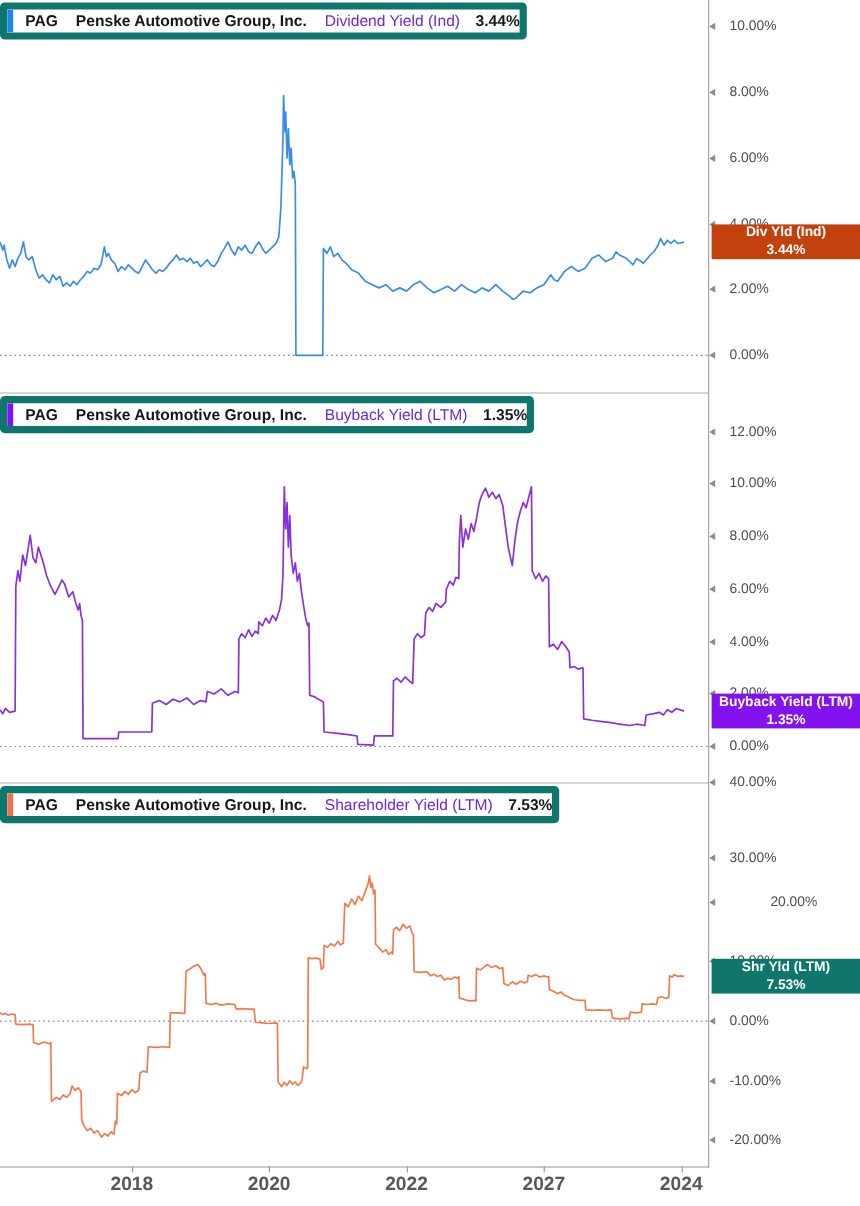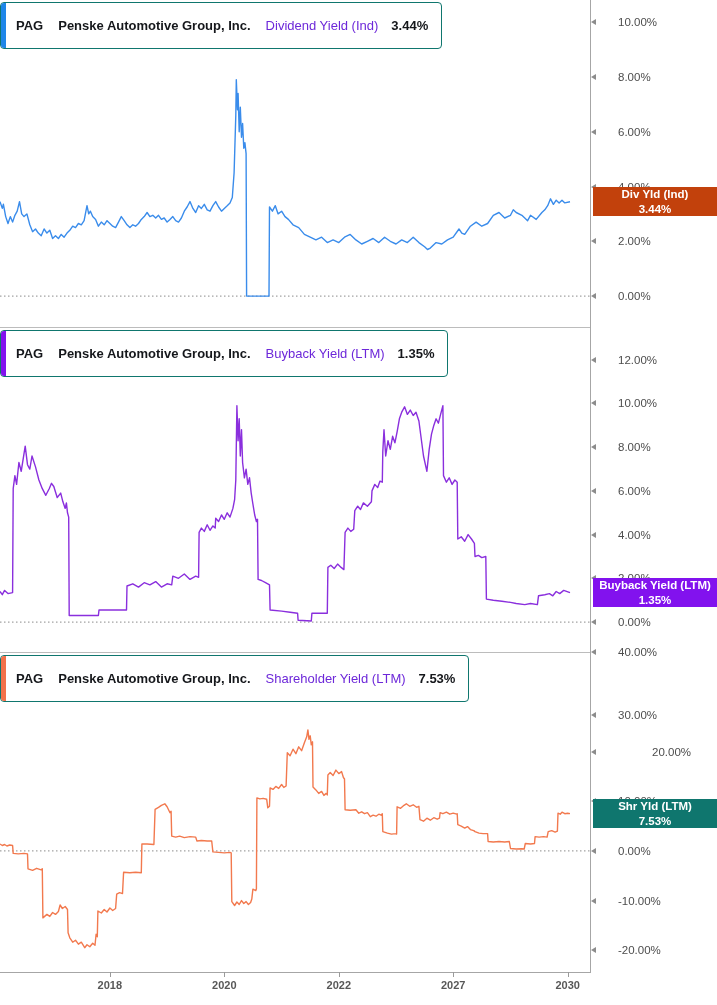--- a/index.html
+++ b/index.html
@@ -1,38 +1,38 @@
 <!DOCTYPE html>
 <html><head>
 <meta charset="utf-8">
 <style>
   html,body{margin:0;padding:0;background:#fff;}
   .app{position:relative;width:717px;height:1005px;background:#ffffff;overflow:hidden;
        font-family:"Liberation Sans",sans-serif;}
   svg.chart{position:absolute;left:0;z-index:0;}
-  .header-card{position:absolute;left:0;display:inline-flex;align-items:center;height:47px;
-       background:#fff;border:1px solid #0f766e;border-radius:4px;overflow:hidden;
-       padding-right:13px;z-index:6;box-sizing:border-box;}
+  .header-card{position:absolute;left:0;display:inline-flex;align-items:center;height:31px;
+       background:#fff;border:6px solid #0f766e;border-radius:4px;overflow:hidden;
+       z-index:6;box-sizing:border-box;}
   .stripe{width:5px;align-self:stretch;flex:0 0 5px;}
   .hdr-ticker{margin-left:10px;font-weight:bold;font-size:13px;color:#15171b;white-space:nowrap;}
   .hdr-company{margin-left:15px;font-weight:bold;font-size:13px;color:#15171b;white-space:nowrap;}
   .hdr-metric{margin-left:15px;font-size:13px;color:#6d28d9;white-space:nowrap;}
   .hdr-value{margin-left:13px;font-weight:bold;font-size:13px;color:#15171b;white-space:nowrap;}
   .value-badge{position:absolute;left:593px;width:124px;height:29px;color:#fff;
        font-size:11.5px;font-weight:bold;display:flex;flex-direction:column;align-items:center;
        justify-content:center;line-height:1.25;z-index:5;text-align:center;}
   .y-tick{position:absolute;left:591px;height:10px;display:flex;align-items:center;z-index:1;}
   .y-tick .arrow{width:0;height:0;border-top:3px solid transparent;border-bottom:3px solid transparent;
        border-right:5px solid #8c8c8c;}
-  .y-tick .lbl{margin-left:22px;font-size:11.5px;color:#4d4d4d;white-space:nowrap;}
+  .y-tick .lbl{margin-left:12px;font-size:11.5px;color:#4d4d4d;white-space:nowrap;}
   .v-axis-line{position:absolute;left:590px;top:0;width:1px;height:973px;background:#a6a6a6;z-index:2;}
   .x-axis-line{position:absolute;left:0;top:972px;width:591px;height:1px;background:#a6a6a6;z-index:2;}
   .separator{position:absolute;left:0;width:590px;height:1px;background:#bcbcbc;z-index:2;}
   .x-tickmark{position:absolute;top:972px;width:1px;height:5px;background:#9a9a9a;z-index:2;}
-  .x-label{position:absolute;top:979px;transform:translateX(-50%);font-size:11px;
+  .x-label{position:absolute;top:979px;transform:translateX(-50%);font-size:16px;
        font-weight:bold;color:#585858;z-index:2;}
 </style>
 </head>
 <body>
 
 <div class="app">
 
   <svg class="chart" style="top:0" width="590" height="327" viewBox="0 0 590 327">
       <line x1="0" x2="590" y1="296.1" y2="296.1" stroke="#8a8a8a" stroke-width="1" stroke-dasharray="1.5 2.5"></line>
       <polyline points="0.0,201.6 2.3,208.4 3.4,204.3 5.7,216.6 8.0,223.5 10.3,216.6 12.6,222.1 14.9,215.3 17.2,211.2 19.5,201.6 21.7,213.9 24.0,216.6 26.9,213.9 29.8,224.8 32.6,231.7 35.5,229.0 38.3,233.1 41.2,235.8 44.1,229.0 46.9,233.1 49.8,230.3 52.6,238.5 55.5,235.8 58.4,238.5 61.2,234.4 64.1,237.2 67.0,233.1 69.8,230.3 72.7,226.2 75.5,227.6 78.4,223.5 81.3,224.8 84.1,220.7 87.0,205.7 88.7,213.9 90.4,211.2 92.7,216.6 95.6,219.4 98.4,226.2 101.3,222.1 104.2,224.8 107.0,220.7 109.9,223.5 112.7,226.2 115.6,227.6 118.5,222.1 121.3,216.6 124.2,220.7 127.0,224.8 129.9,227.6 132.8,224.8 135.6,226.2 138.5,223.5 141.3,219.4 144.2,216.6 147.1,212.5 149.9,216.6 152.8,215.3 155.7,218.0 158.5,215.3 161.4,219.4 164.2,218.0 167.1,222.1 170.0,219.4 172.8,216.6 175.7,220.7 178.5,222.1 181.4,218.0 184.3,211.2 187.1,207.0 190.0,201.6 192.9,208.4 195.7,212.5 198.6,205.7 201.4,208.4 204.3,204.3 207.2,209.8 210.0,211.2 212.9,205.7 215.7,201.6 218.6,207.0 221.5,211.2 224.3,208.4 227.2,205.7 230.0,202.9 232.3,197.5 234.1,172.8 235.8,115.3 236.3,79.7 237.5,109.8 238.1,93.4 239.2,131.7 240.3,107.1 241.5,137.2 242.6,123.5 243.8,148.2 244.9,142.7 246.1,153.6 246.6,296.1 269.0,296.1 269.5,207.0 272.4,211.2 275.3,205.7 278.1,213.9 281.6,211.2 285.0,216.6 288.4,219.4 293.0,224.8 298.7,227.6 304.4,234.4 310.2,237.2 315.9,239.9 321.6,237.2 327.3,242.6 333.1,239.9 338.8,242.6 344.5,237.2 350.2,234.4 355.9,239.9 361.7,244.0 367.4,241.3 373.1,238.5 378.8,242.6 384.6,237.2 390.3,241.3 396.0,244.0 401.7,239.9 407.4,242.6 413.2,237.2 418.9,242.6 424.6,246.8 427.5,249.5 430.3,248.1 436.1,242.6 441.8,244.0 447.5,239.9 453.2,237.2 459.0,229.0 461.8,233.1 464.7,234.4 470.4,226.2 476.1,222.1 481.8,226.2 487.6,223.5 493.3,215.3 499.0,212.5 504.7,218.0 510.5,215.3 513.3,209.8 516.2,212.5 521.9,215.3 527.6,220.7 530.5,215.3 536.2,219.4 541.9,212.5 544.8,209.8 547.7,205.7 550.5,198.8 553.4,204.3 556.2,200.2 559.1,202.9 562.0,200.2 564.8,202.9 570.0,201.8" fill="none" stroke="#3a8ceb" stroke-width="1.4" stroke-linejoin="round"></polyline>
@@ -169,15 +169,15 @@
       </div>
       <div class="x-tickmark" style="left: 109.874px;"></div>
       <div class="x-label" style="left: 109.874px;">2018</div>
       <div class="x-tickmark" style="left: 224.326px;"></div>
       <div class="x-label" style="left: 224.326px;">2020</div>
       <div class="x-tickmark" style="left: 338.778px;"></div>
       <div class="x-label" style="left: 338.778px;">2022</div>
       <div class="x-tickmark" style="left: 453.23px;"></div>
       <div class="x-label" style="left: 453.23px;">2027</div>
       <div class="x-tickmark" style="left: 567.682px;"></div>
-      <div class="x-label" style="left: 567.682px;">2030</div>
+      <div class="x-label" style="left: 567.682px;">2024</div>
     </div>
 </div>
 
 </body></html>

